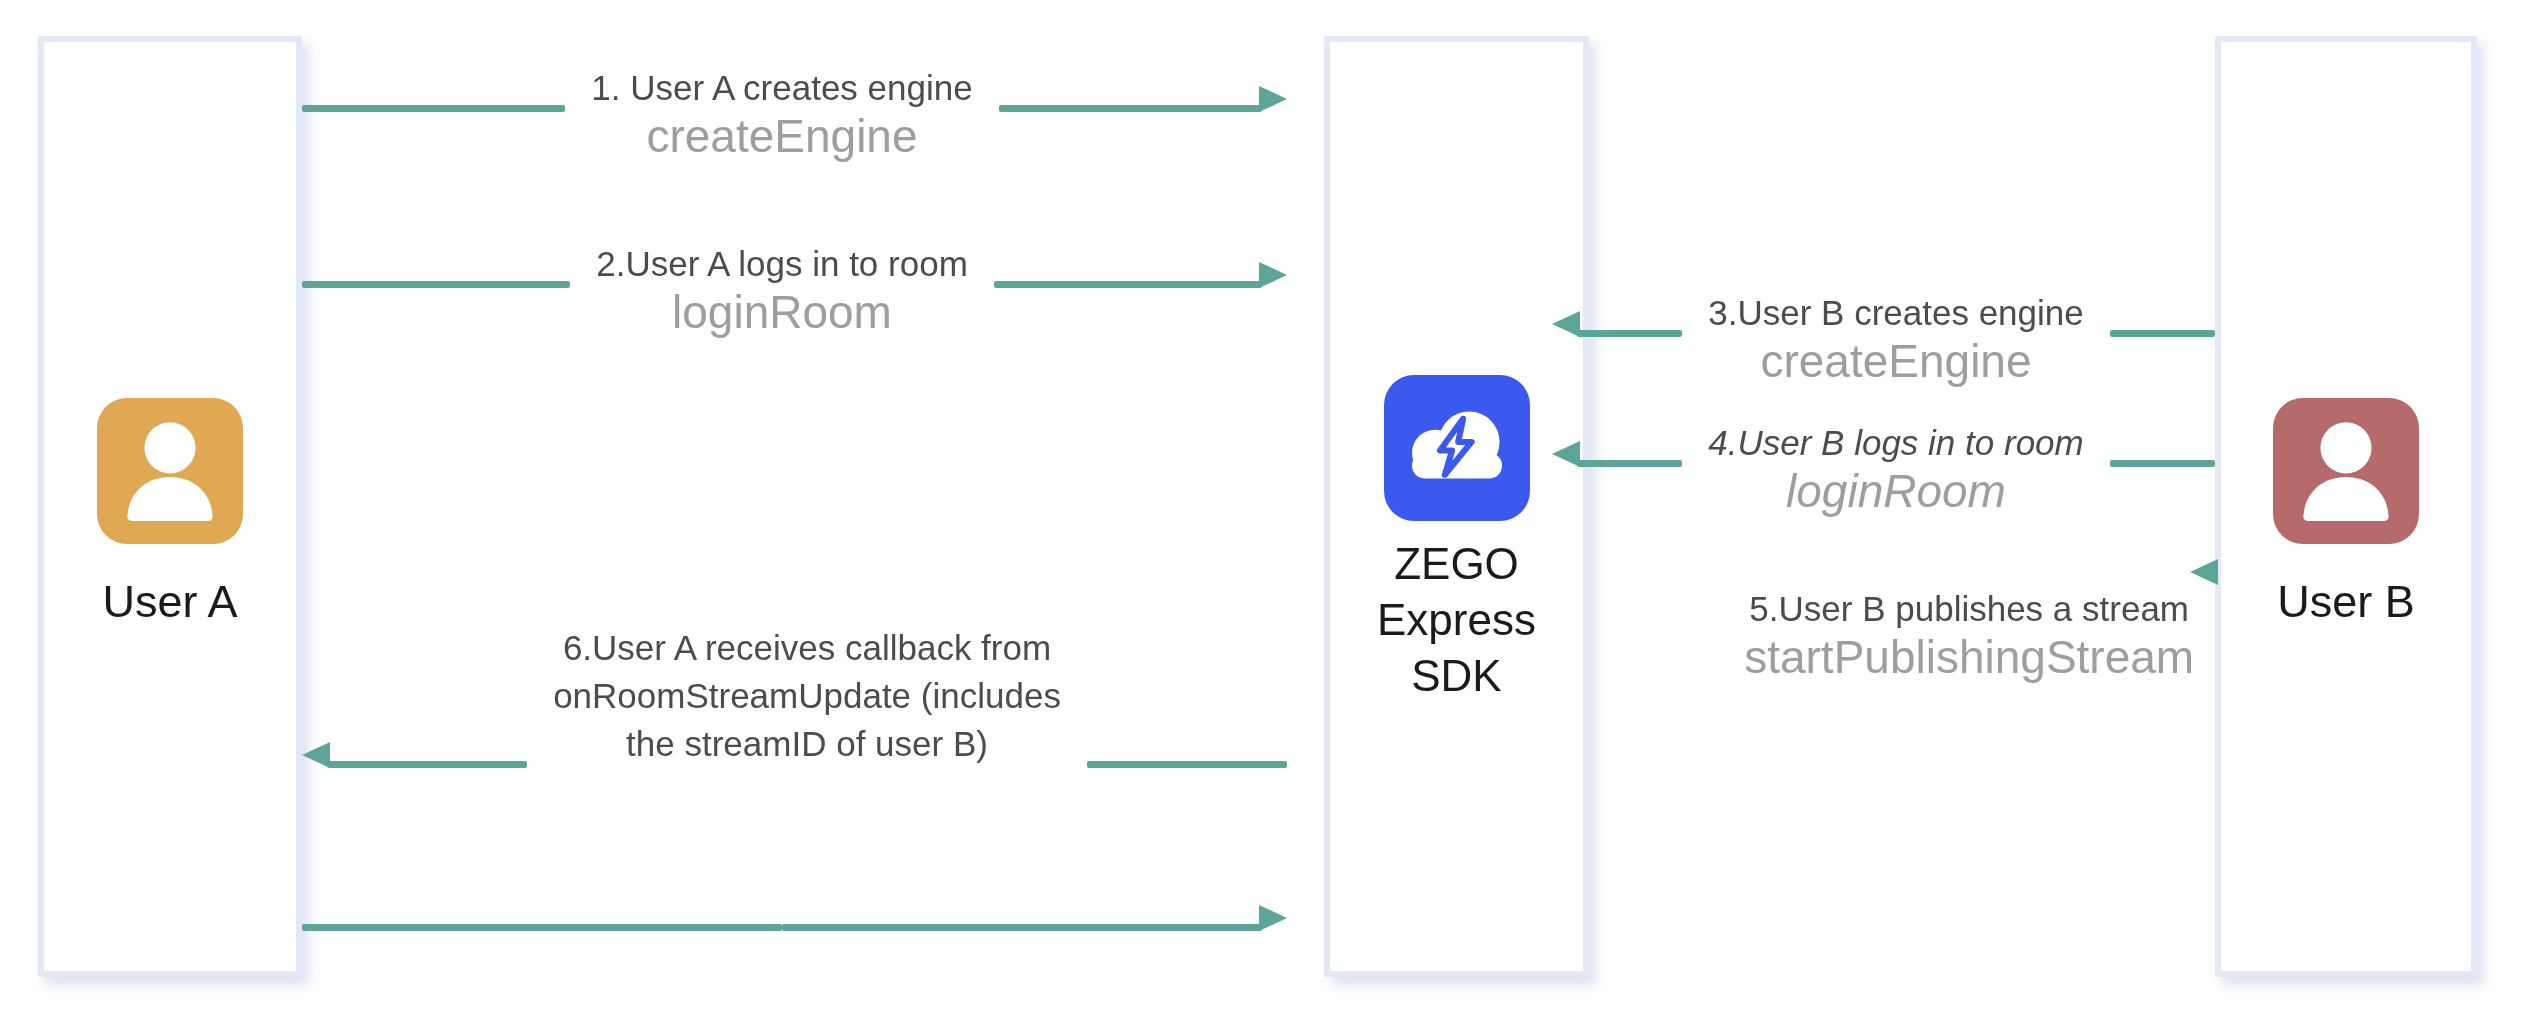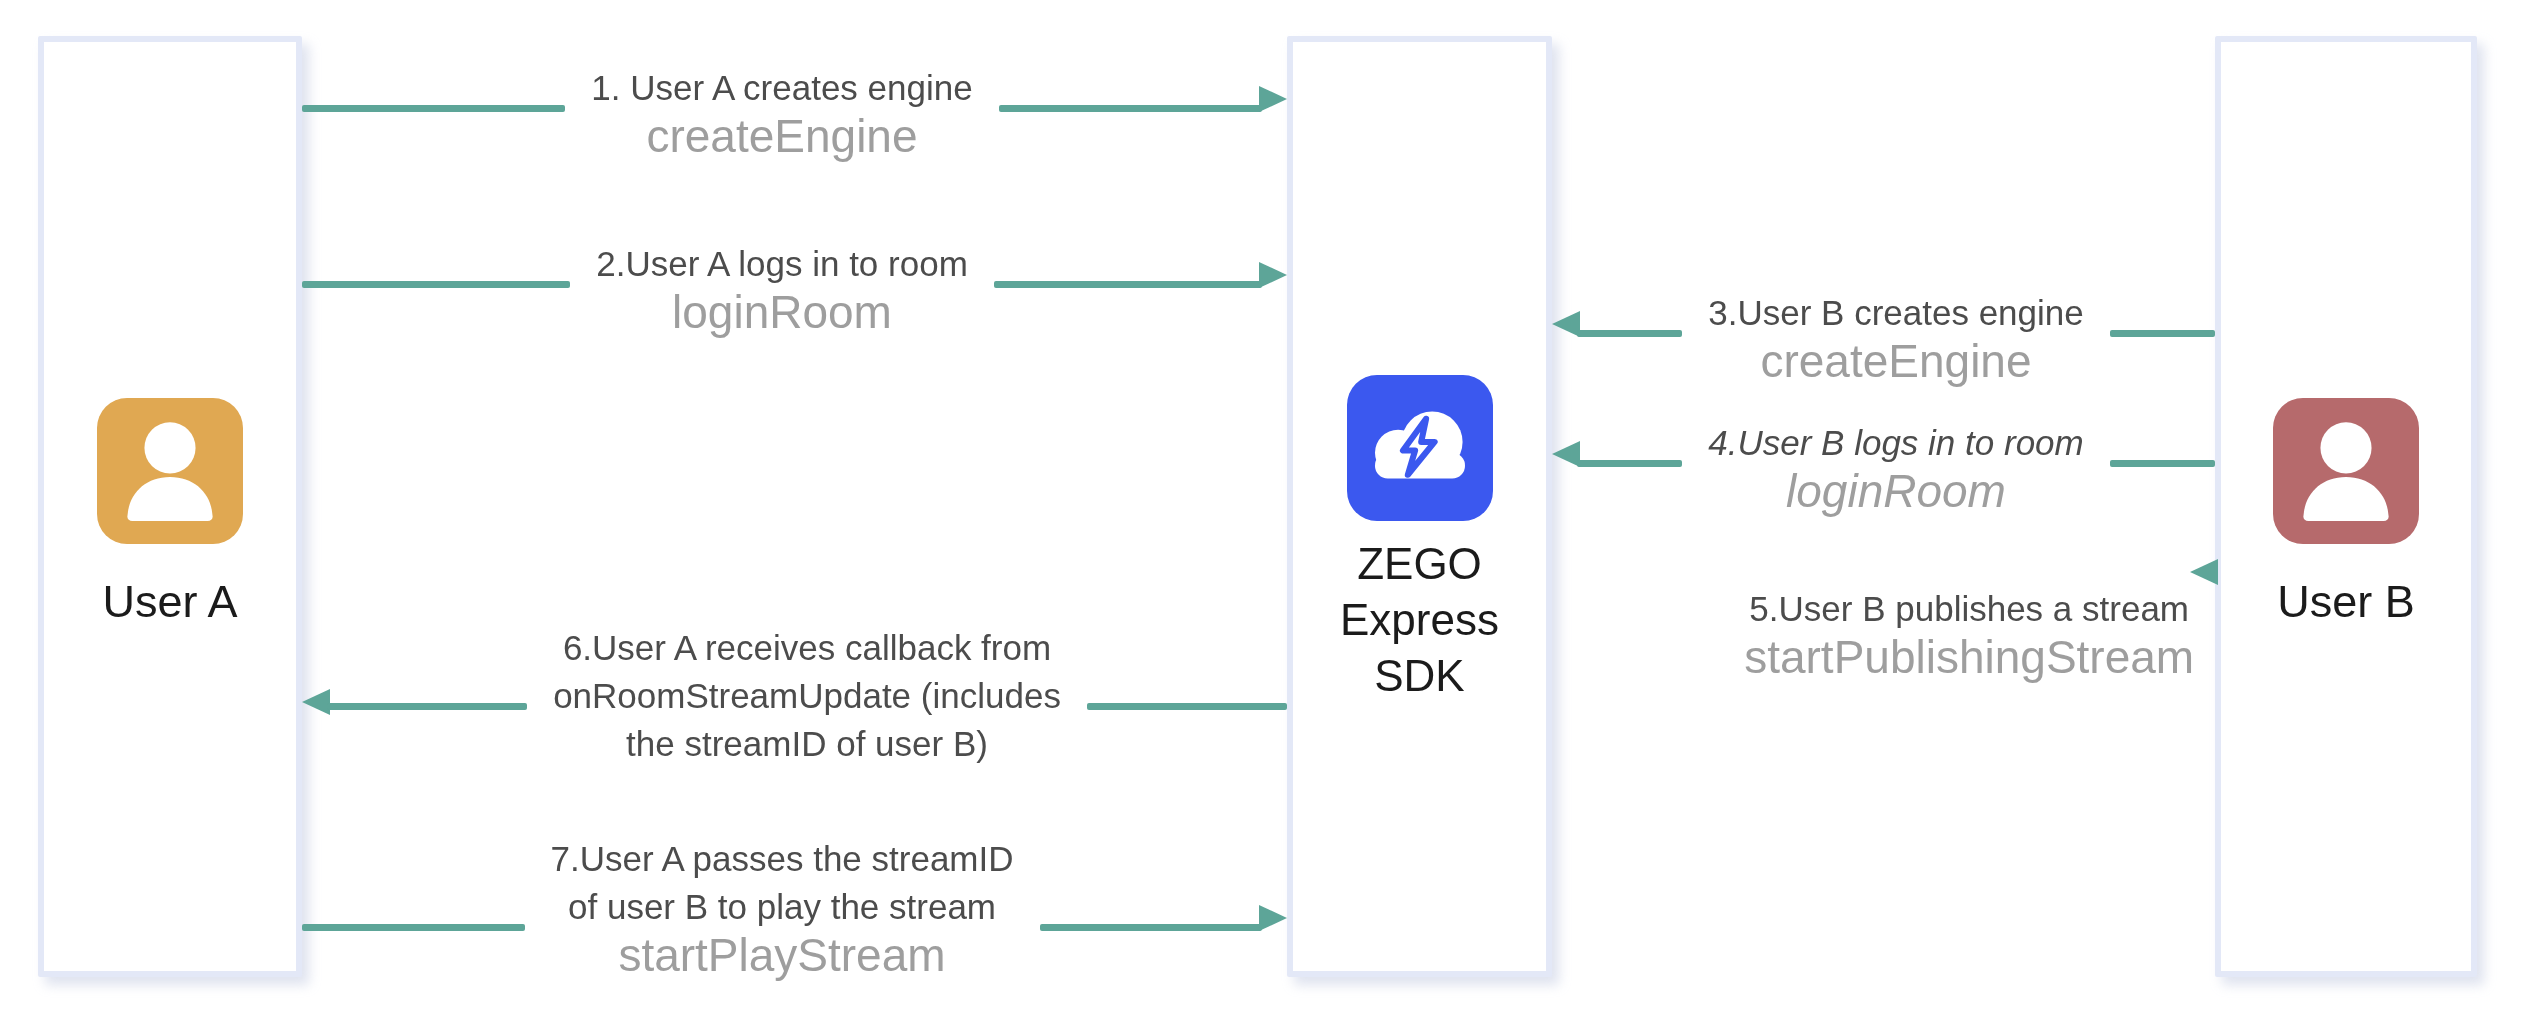--- a/index.html
+++ b/index.html
@@ -15,21 +15,21 @@
     font-family:"Liberation Sans",sans-serif;overflow:hidden;
   }
 
   
   .actor-box{
     position:absolute;top:36px;height:941px;background:#ffffff;
     border:6px solid var(--box-border);border-radius:2px;box-sizing:border-box;
     box-shadow:7px 8px 12px rgba(176,186,216,.40);
   }
   .box-a{left:38px;width:264px;}
-  .box-sdk{left:1287px;width:265px;padding-left:23px;}
+  .box-sdk{left:1324px;width:265px;padding-left:23px;}
   .box-b{left:2215px;width:262px;}
 
   .actor-icon{
     position:absolute;left:50%;transform:translateX(-50%);
     width:146px;height:146px;border-radius:30px;
   }
   .box-a .actor-icon,.box-b .actor-icon{top:356px;}
   .box-sdk .actor-icon{top:333px;}
   .icon-a{background:#e0a852;}
   .icon-b{background:#b66a6c;}
@@ -45,21 +45,21 @@
 
   
   .msg-row{position:absolute;display:flex;align-items:flex-end;height:48px;}
   .row-left{left:302px;width:985px;}
   .row-right{left:1552px;width:663px;}
   .row-1{top:64px;}
   .row-2{top:240px;}
   .row-3{top:289px;}
   .row-4{top:419px;font-style:italic;}
   .row-5{top:559px;flex-direction:column;}
-  .row-6{top:624px;height:144px;align-items:center;}
+  .row-6{top:624px;height:144px;align-items:flex-end;}
   .row-7{top:835px;height:96px;}
 
   .shaft{flex:1 1 0;height:7px;background:var(--teal);border-radius:2px;}
   .row-6 .shaft{margin-top:20px;}
 
   .head-left,.head-right{
     flex:none;width:0;height:0;
     border-top:13px solid transparent;border-bottom:13px solid transparent;
   }
   .head-left{border-right:28px solid var(--teal);margin-right:-3px;}
@@ -173,22 +173,17 @@
     <div class="label-wrap">
       <div class="msg-text">6.User A receives callback from
 onRoomStreamUpdate (includes
 the streamID of user B)</div>
     </div>
     <div class="shaft"></div>
   </div>
 
   <div class="msg-row row-left row-7">
     <div class="shaft"></div>
-    <div class="label-wrap">
-      <div class="msg-text">7.User A passes the streamID
-of user B to play the stream</div>
-      <div class="msg-api">startPlayStream</div>
-    </div>
     <div class="shaft"></div>
     <div class="head-right"></div>
   </div>
 
 </div>
 
 </body></html>

